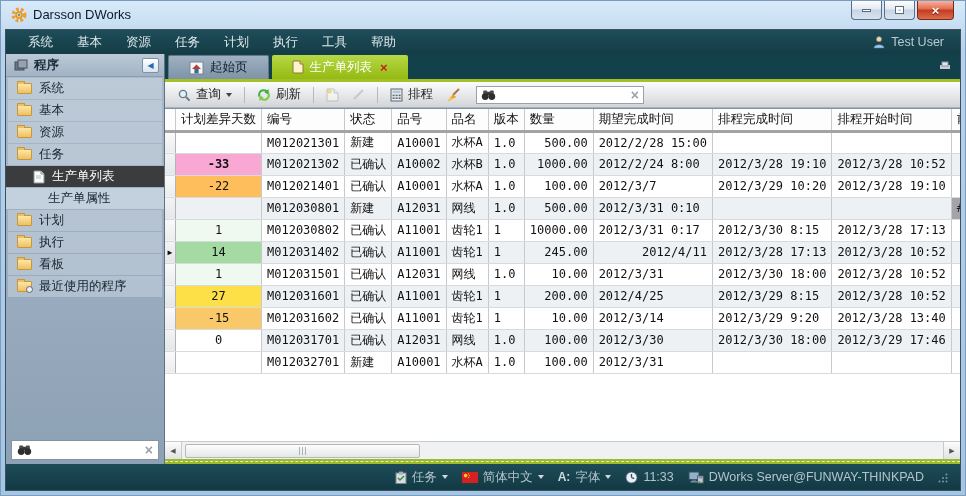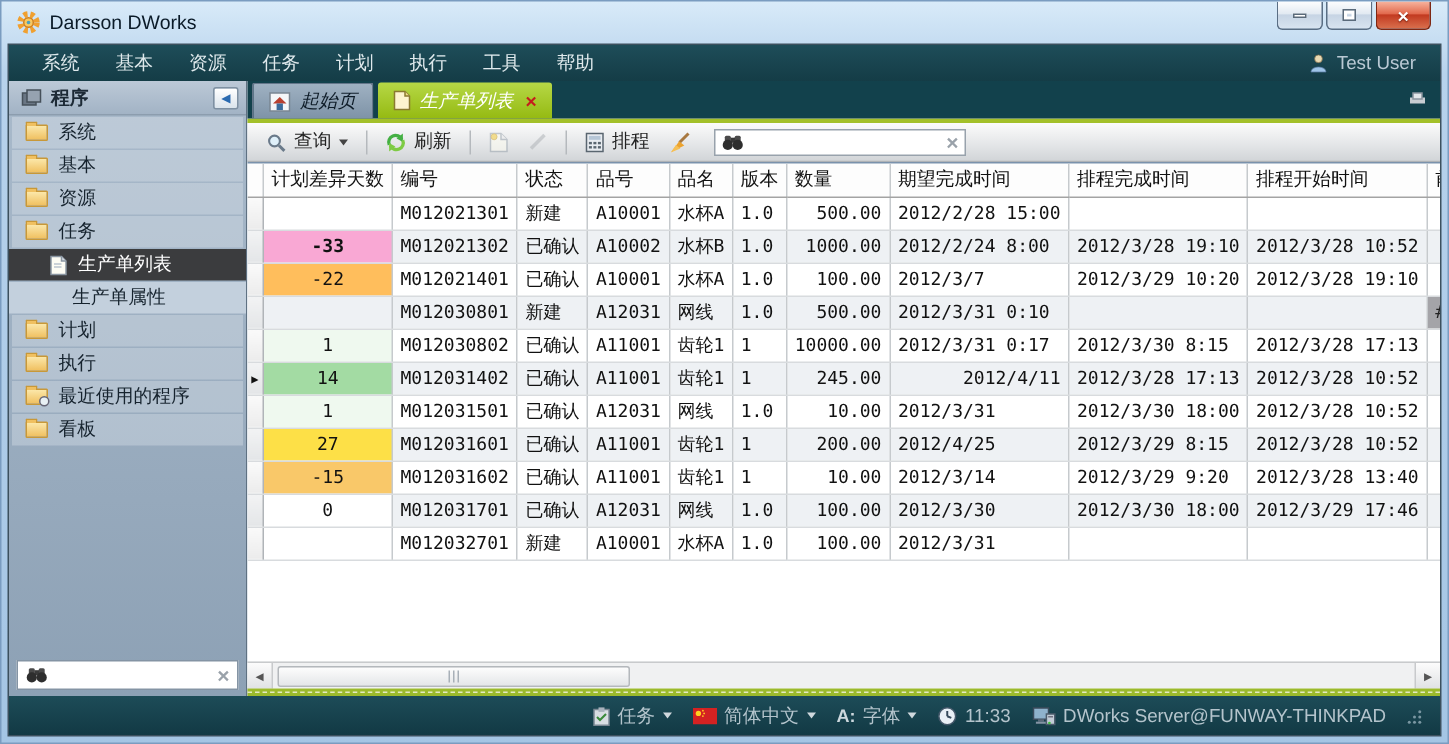--- a/index.html
+++ b/index.html
@@ -38,38 +38,38 @@
   .ic{display:inline-flex;align-items:center;justify-content:center;flex:none;}
   .ico-folder{width:15px;height:11px;position:relative;background:linear-gradient(#fbe7a9,#f0c060);border:1px solid #c89838;border-radius:1px;}
   .ico-folder::before{content:"";position:absolute;top:-3px;left:-1px;width:6px;height:2px;background:#f0c060;border:1px solid #c89838;border-bottom:none;border-radius:1px 1px 0 0;}
   .ico-clock-dot{position:absolute;right:-2px;bottom:-2px;width:7px;height:7px;border-radius:50%;background:#e8f0f4;border:1px solid #667;}
   .side-search{margin:auto 5px 4px;height:20px;flex:none;background:#fff;border:1px solid #8494a4;display:flex;align-items:center;gap:5px;padding:0 5px;}
   .clear-x{margin-left:auto;color:#9aa2aa;font-weight:bold;font-size:14px;line-height:1;}
   input.plain{border:none;outline:none;flex:1;min-width:0;font:12px "Liberation Sans",sans-serif;background:transparent;}
   
   .main{flex:1;display:flex;flex-direction:column;min-width:0;background:#fff;}
   .tabstrip{height:25px;flex:none;background:#12414c;display:flex;align-items:flex-end;padding-left:3px;gap:3px;position:relative;}
-  .tab{height:24px;display:flex;align-items:center;gap:6px;padding:0 10px;font-size:12.5px;border-radius:2px 2px 0 0;font-style:italic;}
+  .tab{height:24px;display:flex;align-items:center;gap:6px;padding:0 20px;font-size:12.5px;border-radius:2px 2px 0 0;}
   .tab.inactive{background:linear-gradient(#9fb1c2,#7e93a7);color:#0e1c28;border:1px solid #64768a;border-bottom:none;}
   .tab.active{background:linear-gradient(#b6d846,#95ba12);color:#fff;}
   .tab-close{color:#c41d1d;font-weight:bold;font-size:13px;line-height:1;margin-left:2px;}
   .pin-btn{position:absolute;right:8px;top:6px;}
   .green-line{height:3px;flex:none;background:#a3c029;}
   .toolbar{height:26px;flex:none;background:linear-gradient(#fbfbfb,#e3e5e7 60%,#d2d5d8);border-bottom:1px solid #aeb2b6;display:flex;align-items:center;padding:0 8px;gap:5px;font-size:12.5px;color:#222;}
   .tbtn{display:flex;align-items:center;gap:5px;padding:2px 4px;}
   .tbtn.disabled{opacity:.55;}
   .tsep{width:1px;height:16px;background:#b5b9bd;margin:0 3px;}
   .caret{width:0;height:0;border-left:3.5px solid transparent;border-right:3.5px solid transparent;border-top:4px solid #444;}
   .caret.light{border-top-color:#cfd8dd;}
   .tb-search{width:168px;height:18px;background:#fff;border:1px solid #98a2ac;display:flex;align-items:center;gap:4px;padding:0 4px;margin-left:6px;}
   
   .grid-area{flex:1;min-height:0;background:#fff;border-top:1px solid #7a92ac;overflow:hidden;}
   table.grid{border-collapse:collapse;table-layout:fixed;font:12px "DejaVu Sans Mono","DejaVu Sans",sans-serif;color:#111;}
   table.grid th{height:22px;font-family:"Liberation Sans","DejaVu Sans",sans-serif;font-weight:normal;font-size:12.5px;
-    background:#fdfdfd;border-right:1px solid #c6cacd;border-bottom:1px solid #a3a3a3;padding:0 5px;text-align:left;white-space:nowrap;overflow:hidden;}
+    background:#fdfdfd;border-right:1px solid #c6cacd;border-bottom:3px solid #a3a3a3;padding:0 5px;text-align:left;white-space:nowrap;overflow:hidden;}
   table.grid th.center{text-align:center;}
   table.grid td{height:22px;border-right:1px solid #c6cacd;border-bottom:1px solid #d8dbde;padding:0 5px;white-space:nowrap;overflow:hidden;background:#fff;}
   table.grid tr.alt td{background:#eef1f4;}
   table.grid td.sel{background:linear-gradient(#fafafa,#ececec);border-right-color:#b0b4b8;padding:0;text-align:center;font-size:8px;color:#111;}
   table.grid tr.alt td.sel{background:linear-gradient(#f2f3f4,#e4e6e8);}
   table.grid td.marker{background:#a4a4a8 !important;text-align:center;color:#222;}
   
   .hscroll{height:18px;flex:none;background:#f0f1f2;border-top:1px solid #c8cacc;display:flex;align-items:center;}
   .hs-btn{width:17px;height:17px;flex:none;display:flex;align-items:center;justify-content:center;font-size:7px;color:#555;background:linear-gradient(#fcfcfc,#e0e2e4);border-right:1px solid #c8cacc;}
   .hs-btn.right{margin-left:auto;border-right:none;border-left:1px solid #c8cacc;}
@@ -191,31 +191,31 @@
               <span class="lbl">计划</span>
             </div>
             <div class="side-item">
               <span class="ic">
                 <span class="ico-folder"></span>
               </span>
               <span class="lbl">执行</span>
             </div>
             <div class="side-item">
               <span class="ic">
+                <span class="ico-folder"></span>
+              </span>
+              <span class="lbl">看板</span>
+            </div>
+            <div class="side-item">
+              <span class="ic">
                 <span class="ico-folder" style="position:relative">
                   <span class="ico-clock-dot"></span>
                 </span>
               </span>
               <span class="lbl">最近使用的程序</span>
-            </div>
-            <div class="side-item">
-              <span class="ic">
-                <span class="ico-folder"></span>
-              </span>
-              <span class="lbl">看板</span>
             </div>
           </div>
         <div class="side-search">
           <span class="ic">
             <svg width="15" height="12">
                 <rect x="2.2" y="1.5" width="4" height="4" rx="1" fill="#4a4a4a"></rect>
                 <rect x="8.8" y="1.5" width="4" height="4" rx="1" fill="#4a4a4a"></rect>
                 <rect x="6" y="2.8" width="3" height="3.4" fill="#3a3a3a"></rect>
                 <circle cx="4.2" cy="7.6" r="3.4" fill="#2e2e2e"></circle>
                 <circle cx="10.8" cy="7.6" r="3.4" fill="#2e2e2e"></circle>

